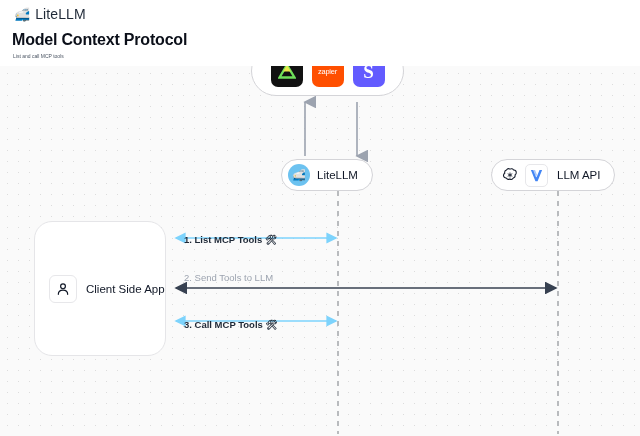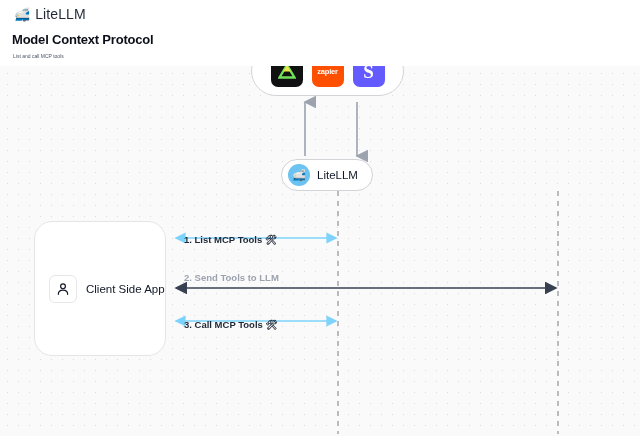--- a/index.html
+++ b/index.html
@@ -19,21 +19,21 @@
     padding-left:14px;box-sizing:border-box;
   }
   #appbar .logo-emoji{font-size:13px;line-height:1;margin-right:5px;}
   #appbar .brand{font-size:14px;color:#1f2937;letter-spacing:.1px;}
 
   
   #heading{
     position:absolute;left:12px;top:30px;
   }
   #heading .title{
-    font-size:13px;font-weight:bold;color:#0b0f19;letter-spacing:-.2px;
+    font-size:16px;font-weight:bold;color:#0b0f19;letter-spacing:-.2px;
     margin:0;line-height:20px;
   }
   #heading .subtitle{
     font-size:5px;color:#4b5563;margin:3px 0 0 1px;line-height:7px;
   }
 
   
   #canvas{
     position:absolute;left:0;top:66px;width:640px;height:370px;
     background-color:#fafafa;
@@ -47,21 +47,21 @@
     position:absolute;left:251px;top:-20px;width:153px;height:50px;
     background:#ffffff;border:1.3px solid #d4d4d8;border-radius:25px;
     box-sizing:border-box;display:flex;align-items:center;justify-content:center;gap:9px;
   }
   .tool-ico{
     width:32px;height:32px;border-radius:7px;
     display:flex;align-items:center;justify-content:center;
     box-sizing:border-box;overflow:hidden;
   }
   .tool-ico.dark{background:#111111;}
-  .tool-ico.zapier{background:#ff4f00;color:#ffffff;font-size:7.5px;font-weight:bold;letter-spacing:-.2px;}
+  .tool-ico.zapier{background:#ff4f00;color:#ffffff;font-size:7.5px;font-weight:normal;letter-spacing:-.2px;}
   .tool-ico.stripe{background:#635bff;color:#ffffff;font-size:19px;font-weight:bold;font-family:"Liberation Serif",serif;line-height:1;}
 
   
   #node-litellm{
     position:absolute;left:281px;top:93px;height:32px;
     background:#ffffff;border:1.3px solid #d4d4d8;border-radius:18px;
     box-sizing:border-box;display:flex;align-items:center;gap:7px;
     padding:0 14px 0 6px;
   }
   #node-litellm .avatar{
@@ -97,21 +97,21 @@
     background:#ffffff;display:flex;align-items:center;justify-content:center;
   }
   #node-client .lbl{font-size:11.5px;color:#111827;}
 
   
   .edge-label{
     position:absolute;font-size:9.5px;white-space:nowrap;
     background:transparent;line-height:12px;
   }
   .edge-label.blue{color:#1f2937;font-weight:bold;}
-  .edge-label.gray{color:#9ca3af;font-weight:bold;}
+  .edge-label.gray{color:#9ca3af;font-weight:normal;}
   .edge-label .emoji{font-size:9.5px;}
 </style>
 </head>
 <body>
 
 <div id="appbar">
   <span class="logo-emoji">🚅</span>
   <span class="brand">LiteLLM</span>
 </div>
 
@@ -170,20 +170,35 @@
     <div class="tool-ico stripe">
       <span>S</span>
     </div>
   </div>
 
   <div id="node-litellm">
     <span class="avatar">🚅</span>
     <span class="lbl">LiteLLM</span>
   </div>
 
+  <div id="node-llmapi">
+    <span class="sq">
+      <svg width="16" height="16" viewBox="0 0 24 24">
+        <path fill="none" stroke="#111827" stroke-width="1.6" stroke-linejoin="round" d="M12 3.2c1.9-1.1 4.2-.5 5.3 1.4 2.1-.2 3.9 1.4 4.1 3.5.2 1.5-.6 3-1.9 3.7.6 2-.5 4.1-2.5 4.8-1.1 1.8-3.5 2.4-5.3 1.3-1.9 1.1-4.2.5-5.3-1.4-2.1.2-3.9-1.4-4.1-3.5-.2-1.5.6-3 1.9-3.7-.6-2 .5-4.1 2.5-4.8C7.8 2.7 10.1 2.1 12 3.2z"></path>
+        <path fill="none" stroke="#111827" stroke-width="1.3" d="M12 8.3v7.4M8.6 10.1l6.8 3.8M15.4 10.1l-6.8 3.8"></path>
+      </svg>
+    </span>
+    <span class="sq bordered">
+      <svg width="15" height="15" viewBox="0 0 24 24">
+        <path fill="#4285f4" d="M3 3h4.2l4.8 12.2L16.8 3H21l-7.3 18h-3.4z"></path>
+        <path fill="#a8c7fa" d="M6.6 3h3.1l3 7.6-1.6 4z"></path>
+      </svg>
+    </span>
+    <span class="lbl">LLM API</span>
+  </div>
 
   <div id="node-client">
     <span class="sq">
       <svg width="16" height="16" viewBox="0 0 24 24">
         <circle cx="12" cy="8" r="3.6" fill="none" stroke="#111827" stroke-width="1.8"></circle>
         <path d="M5 20c0-3.9 3.1-6.4 7-6.4s7 2.5 7 6.4" fill="none" stroke="#111827" stroke-width="1.8" stroke-linecap="round"></path>
       </svg>
     </span>
     <span class="lbl">Client Side App</span>
   </div>

